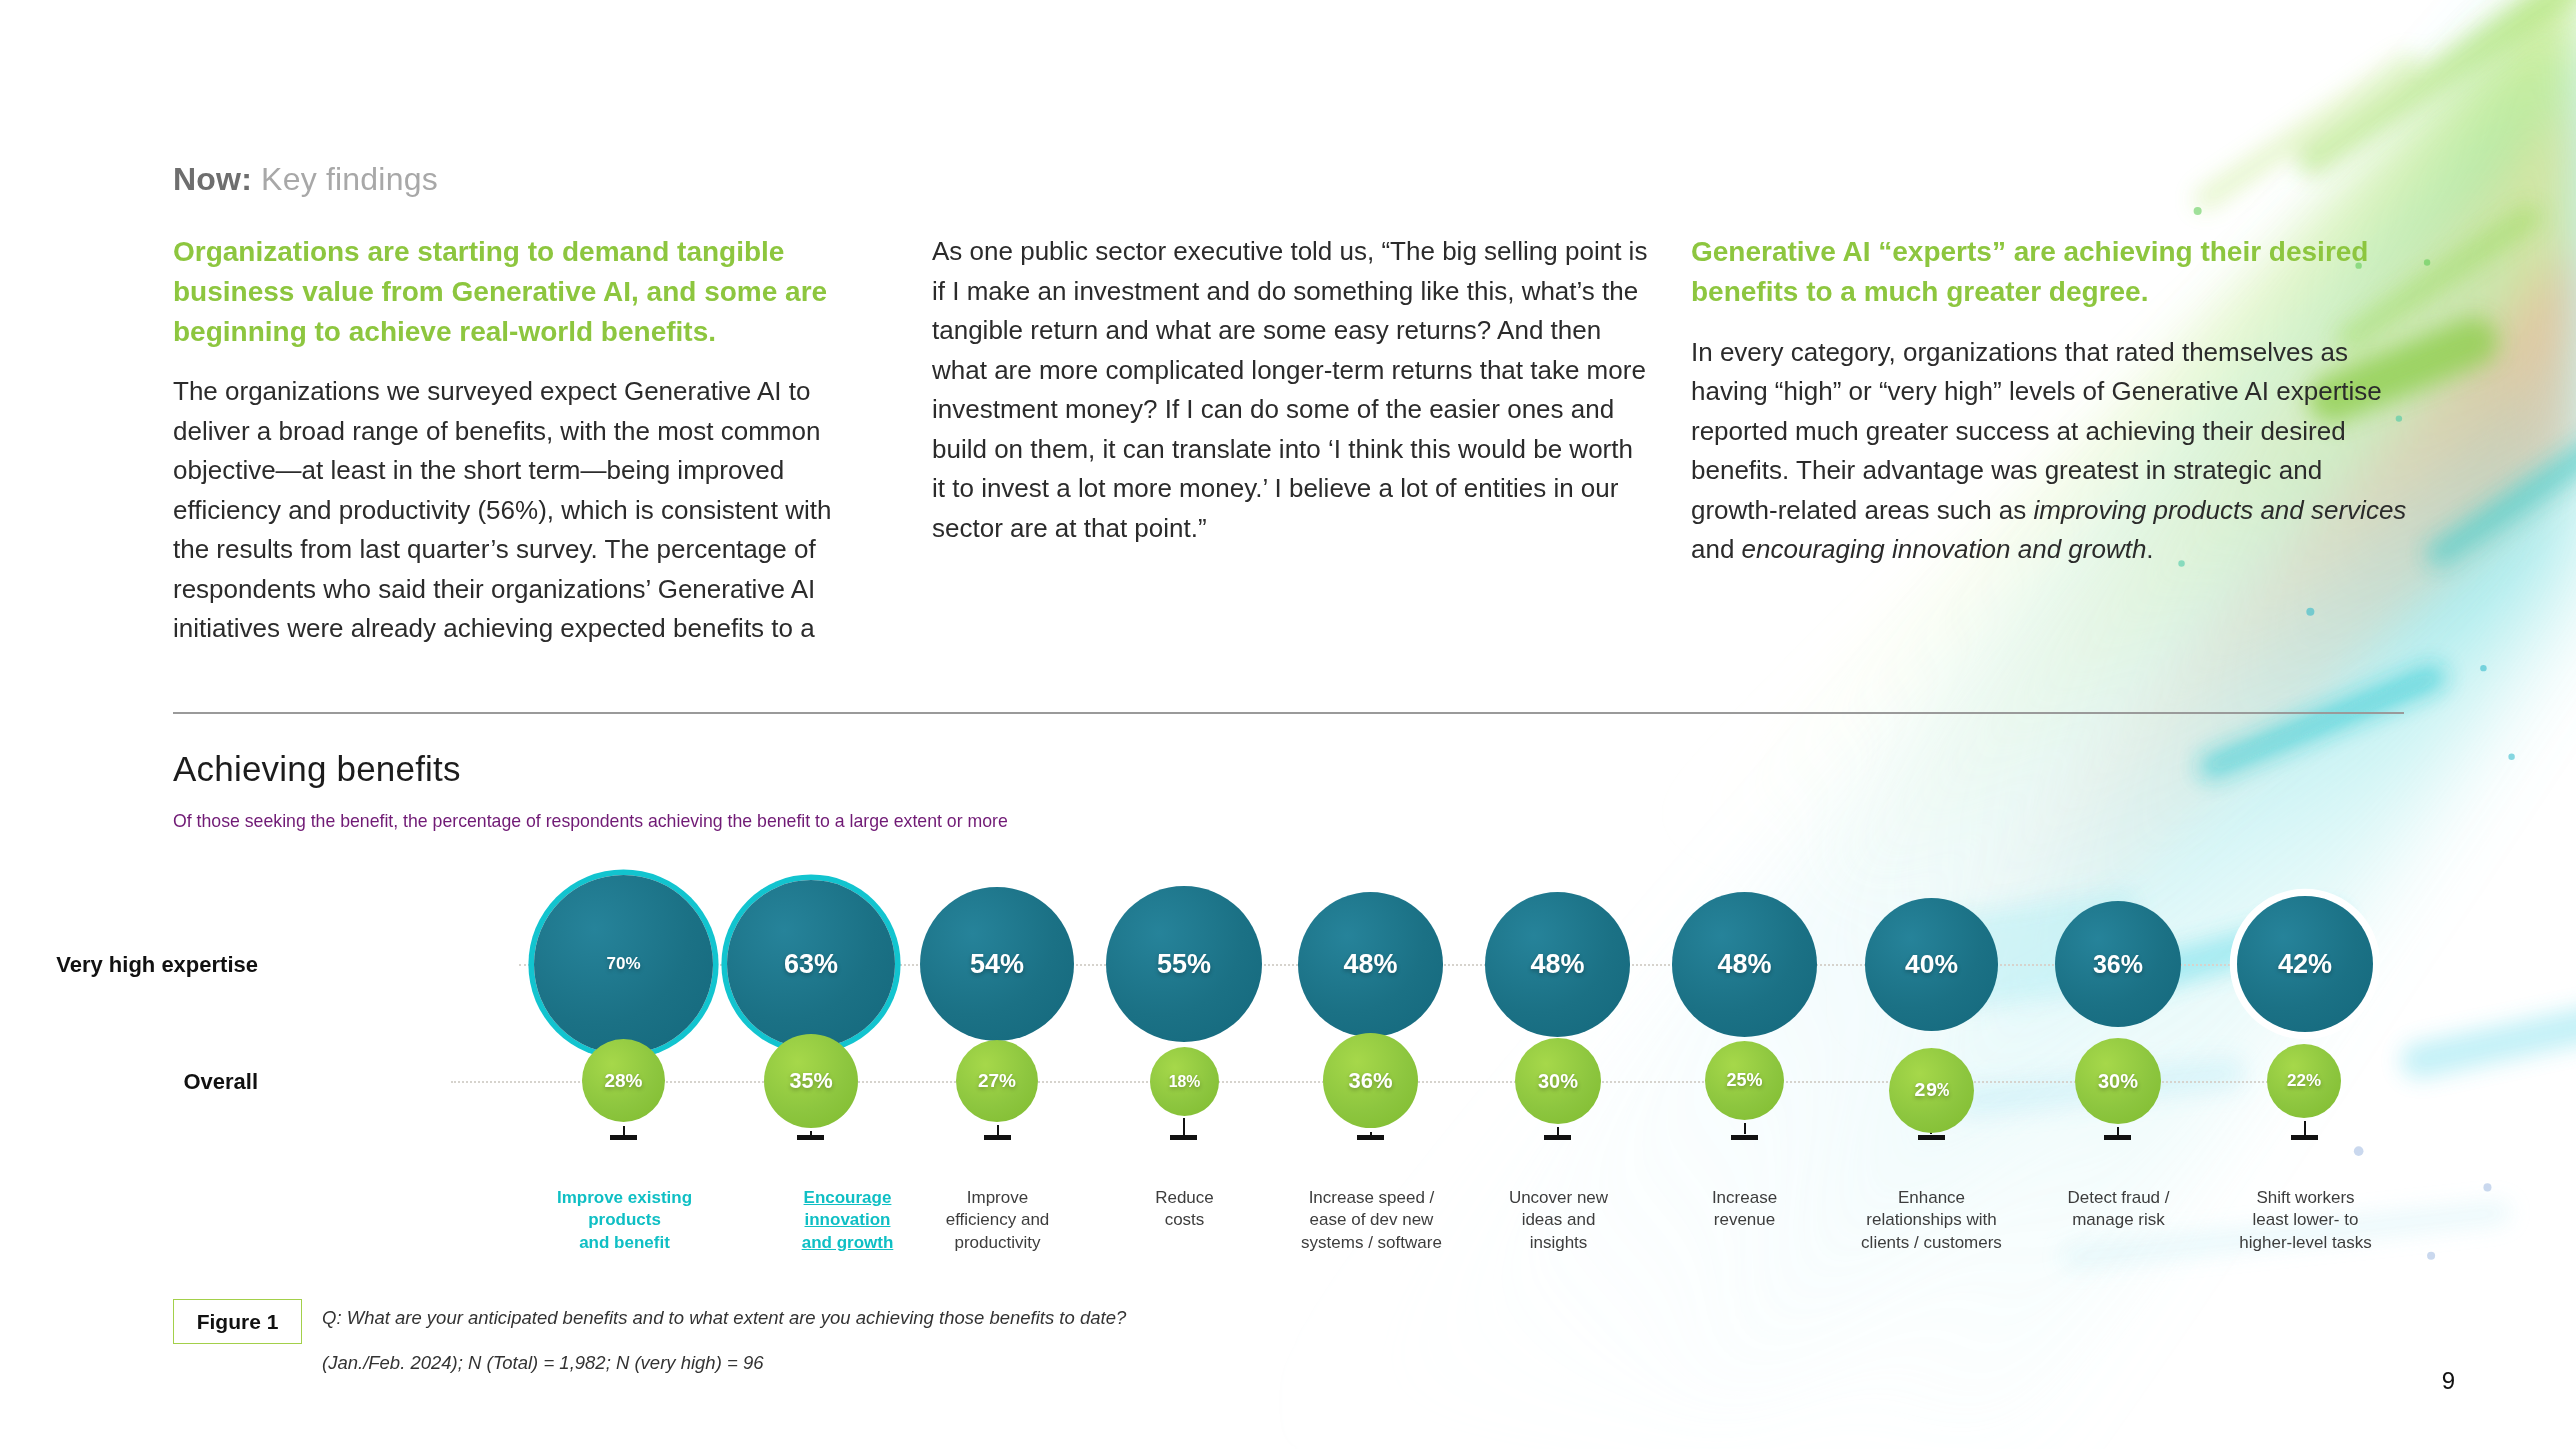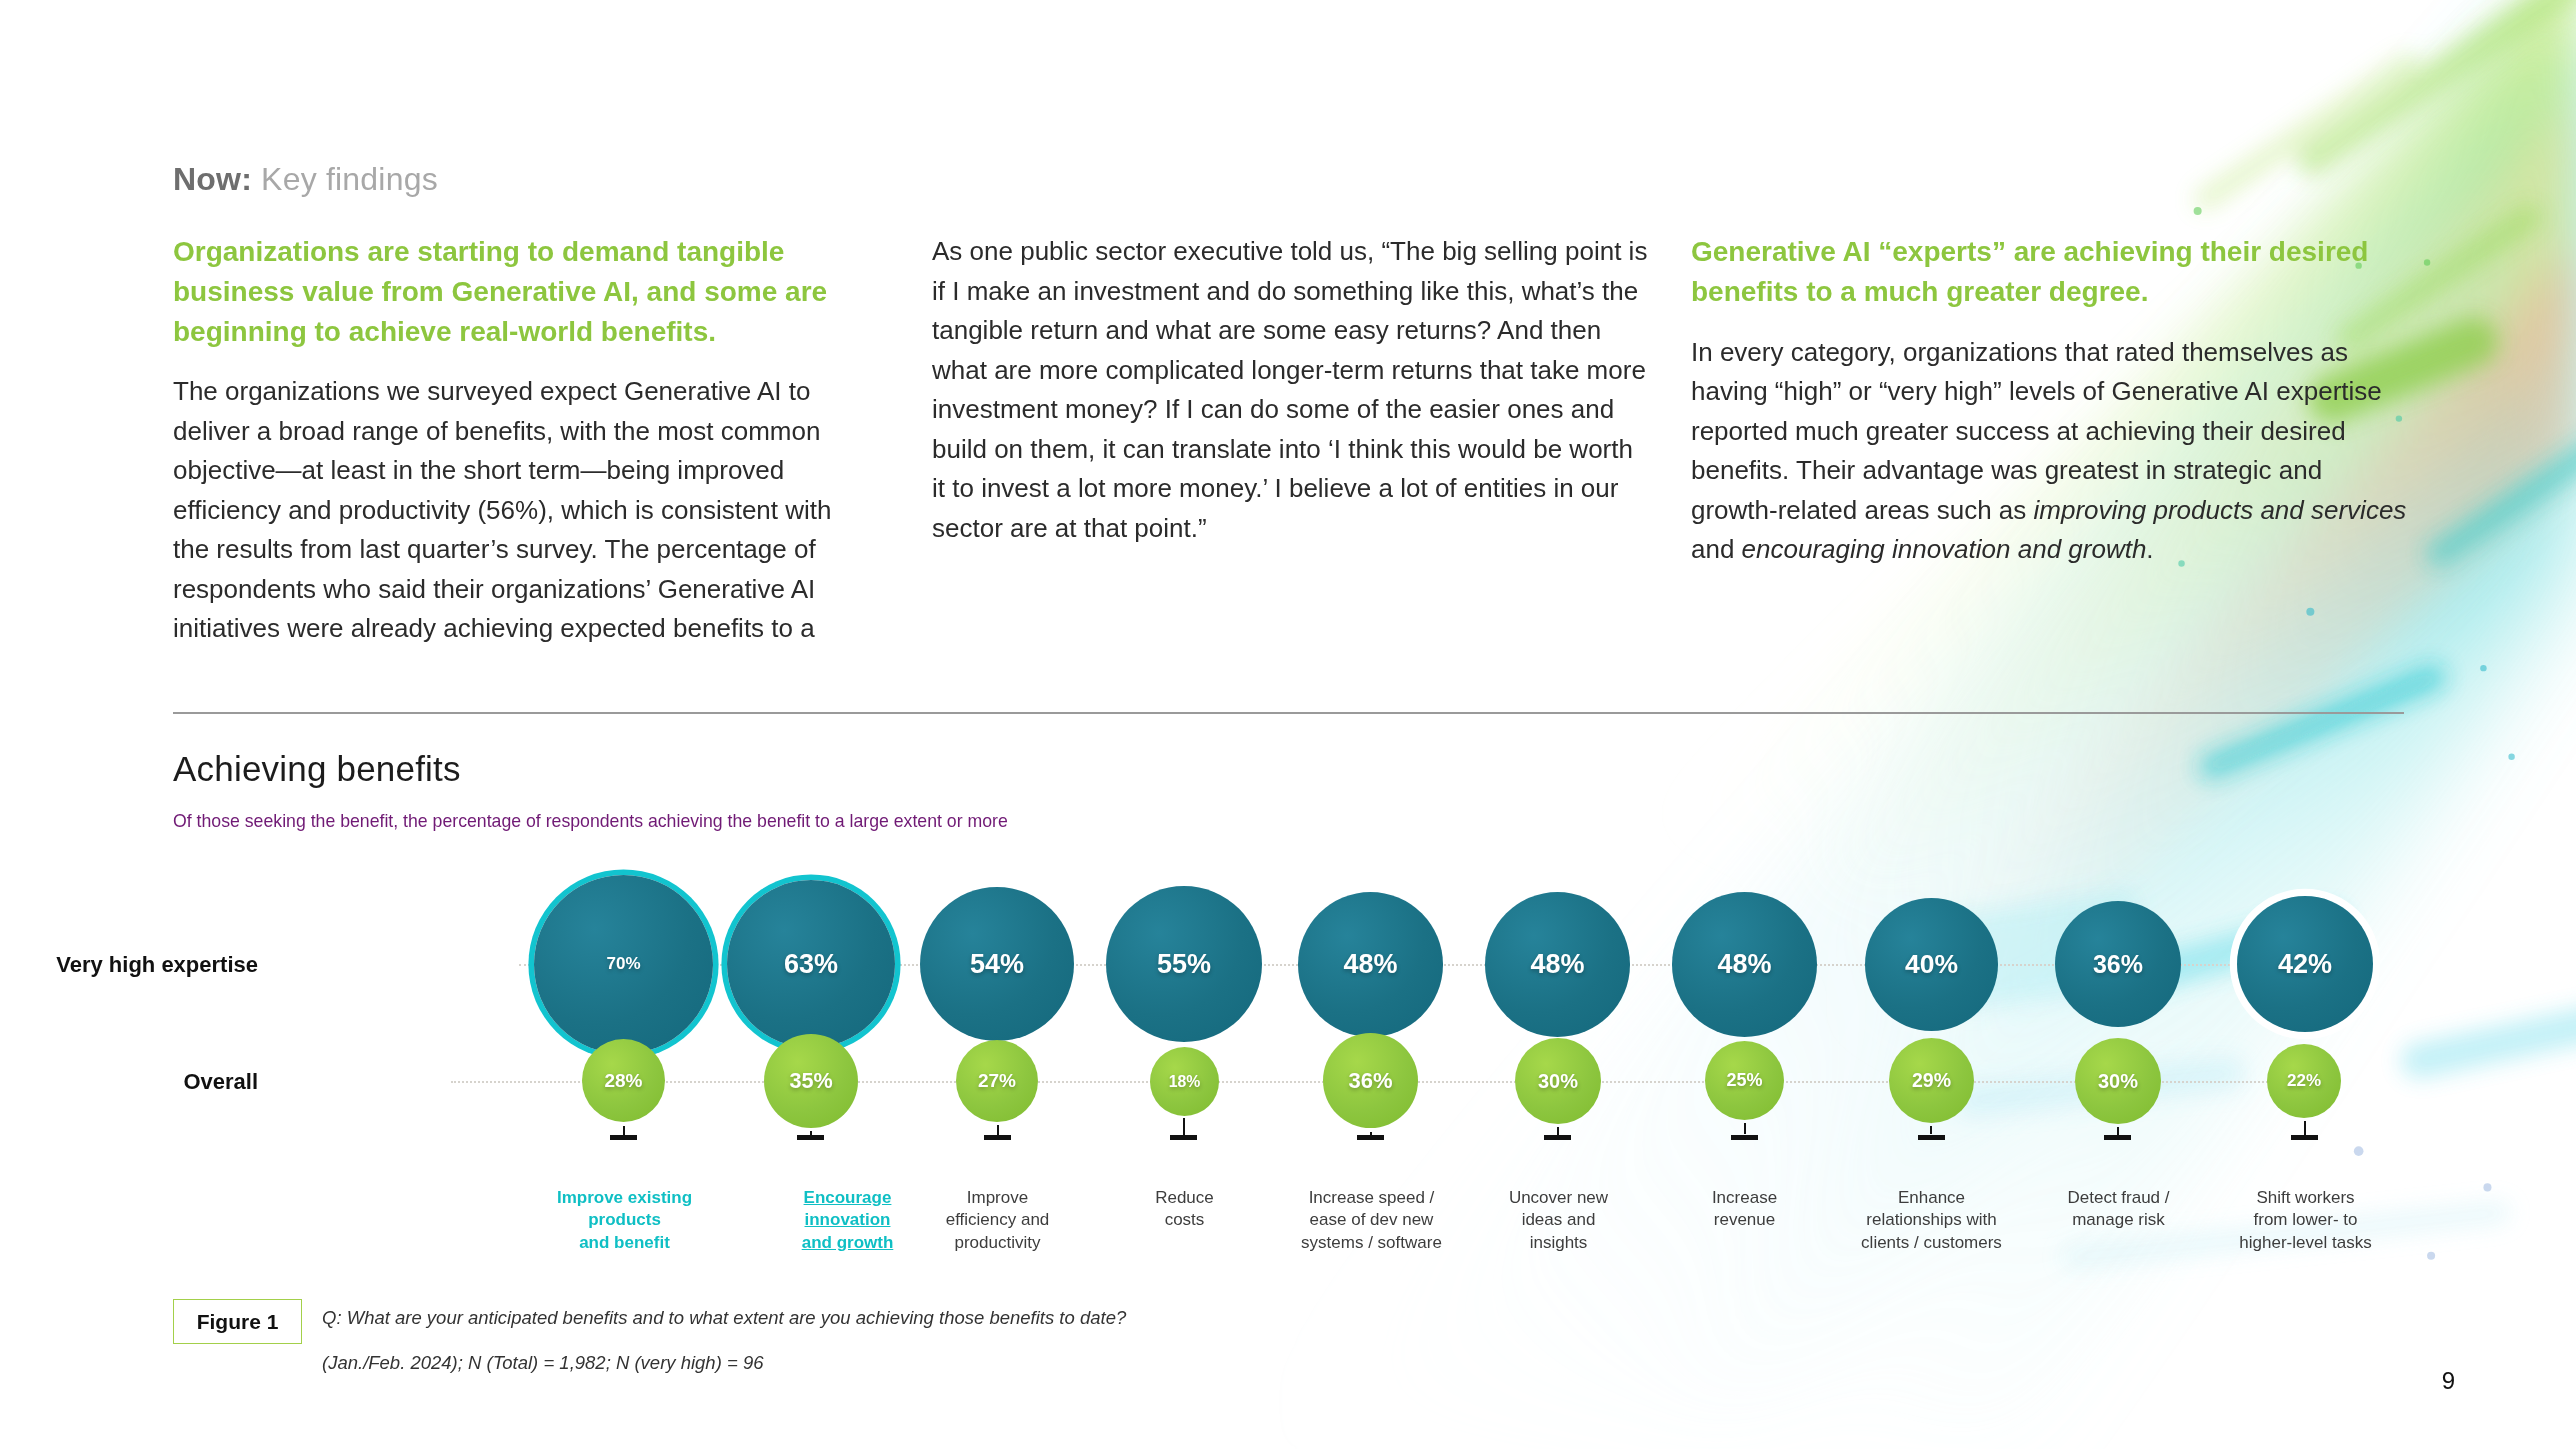--- a/index.html
+++ b/index.html
@@ -283,21 +283,21 @@
       </div>
       <div class="bubble teal" style="height: 145px; width: 145px; left: 1672px; top: 39px; font-size: 27px;">48%</div>
       <div class="bubble green" style="height: 79px; width: 79px; left: 1705px; top: 188px; font-size: 18px;">25%</div>
       <div class="stem" style="left: 1744px; top: 270px; height: 11.3px;"></div>
       <div class="foot" style="left: 1731px; top: 282px;"></div>
       <div class="cat-label" style="width: 173px; left: 1658px; top: 334px;">
         <div>Increase</div>
         <div>revenue</div>
       </div>
       <div class="bubble teal" style="height: 133px; width: 133px; left: 1865px; top: 45px; font-size: 26.5px;">40%</div>
-      <div class="bubble green" style="height: 85px; width: 85px; left: 1889px; top: 185px; font-size: 19.5px;">29%</div>
+      <div class="bubble green" style="height: 85px; width: 85px; left: 1889px; top: 195px; font-size: 19.5px; font-family: Liberation Mono, monospace;">29%</div>
       <div class="stem" style="left: 1930px; top: 273px; height: 8.3px;"></div>
       <div class="foot" style="left: 1918px; top: 282px;"></div>
       <div class="cat-label" style="width: 173px; left: 1845px; top: 334px;">
         <div>Enhance</div>
         <div>relationships with</div>
         <div>clients / customers</div>
       </div>
       <div class="bubble teal" style="height: 126px; width: 126px; left: 2055px; top: 48px; font-size: 25px;">36%</div>
       <div class="bubble green" style="height: 86px; width: 86px; left: 2075px; top: 185px; font-size: 20px;">30%</div>
       <div class="stem" style="left: 2117px; top: 274px; height: 7.6px;"></div>
@@ -305,21 +305,21 @@
       <div class="cat-label" style="width: 173px; left: 2032px; top: 334px;">
         <div>Detect fraud /</div>
         <div>manage risk</div>
       </div>
       <div class="bubble teal whitering" style="height: 136px; width: 136px; left: 2237px; top: 43px; font-size: 27px;">42%</div>
       <div class="bubble green" style="height: 74px; width: 74px; left: 2267px; top: 191px; font-size: 17px;">22%</div>
       <div class="stem" style="left: 2304px; top: 268px; height: 13.5px;"></div>
       <div class="foot" style="left: 2291px; top: 282px;"></div>
       <div class="cat-label" style="width: 173px; left: 2219px; top: 334px;">
         <div>Shift workers</div>
-        <div>from lower- to</div>
+        <div>least lower- to</div>
         <div>higher-level tasks</div>
       </div>
     </div>
 
   <div class="fig-badge">Figure 1</div>
   <div class="fig-note n1">Q: What are your anticipated benefits and to what extent are you achieving those benefits to date?</div>
   <div class="fig-note n2">(Jan./Feb. 2024); N (Total) = 1,982; N (very high) = 96</div>
 
   <div class="page-num">9</div>
 </div>

